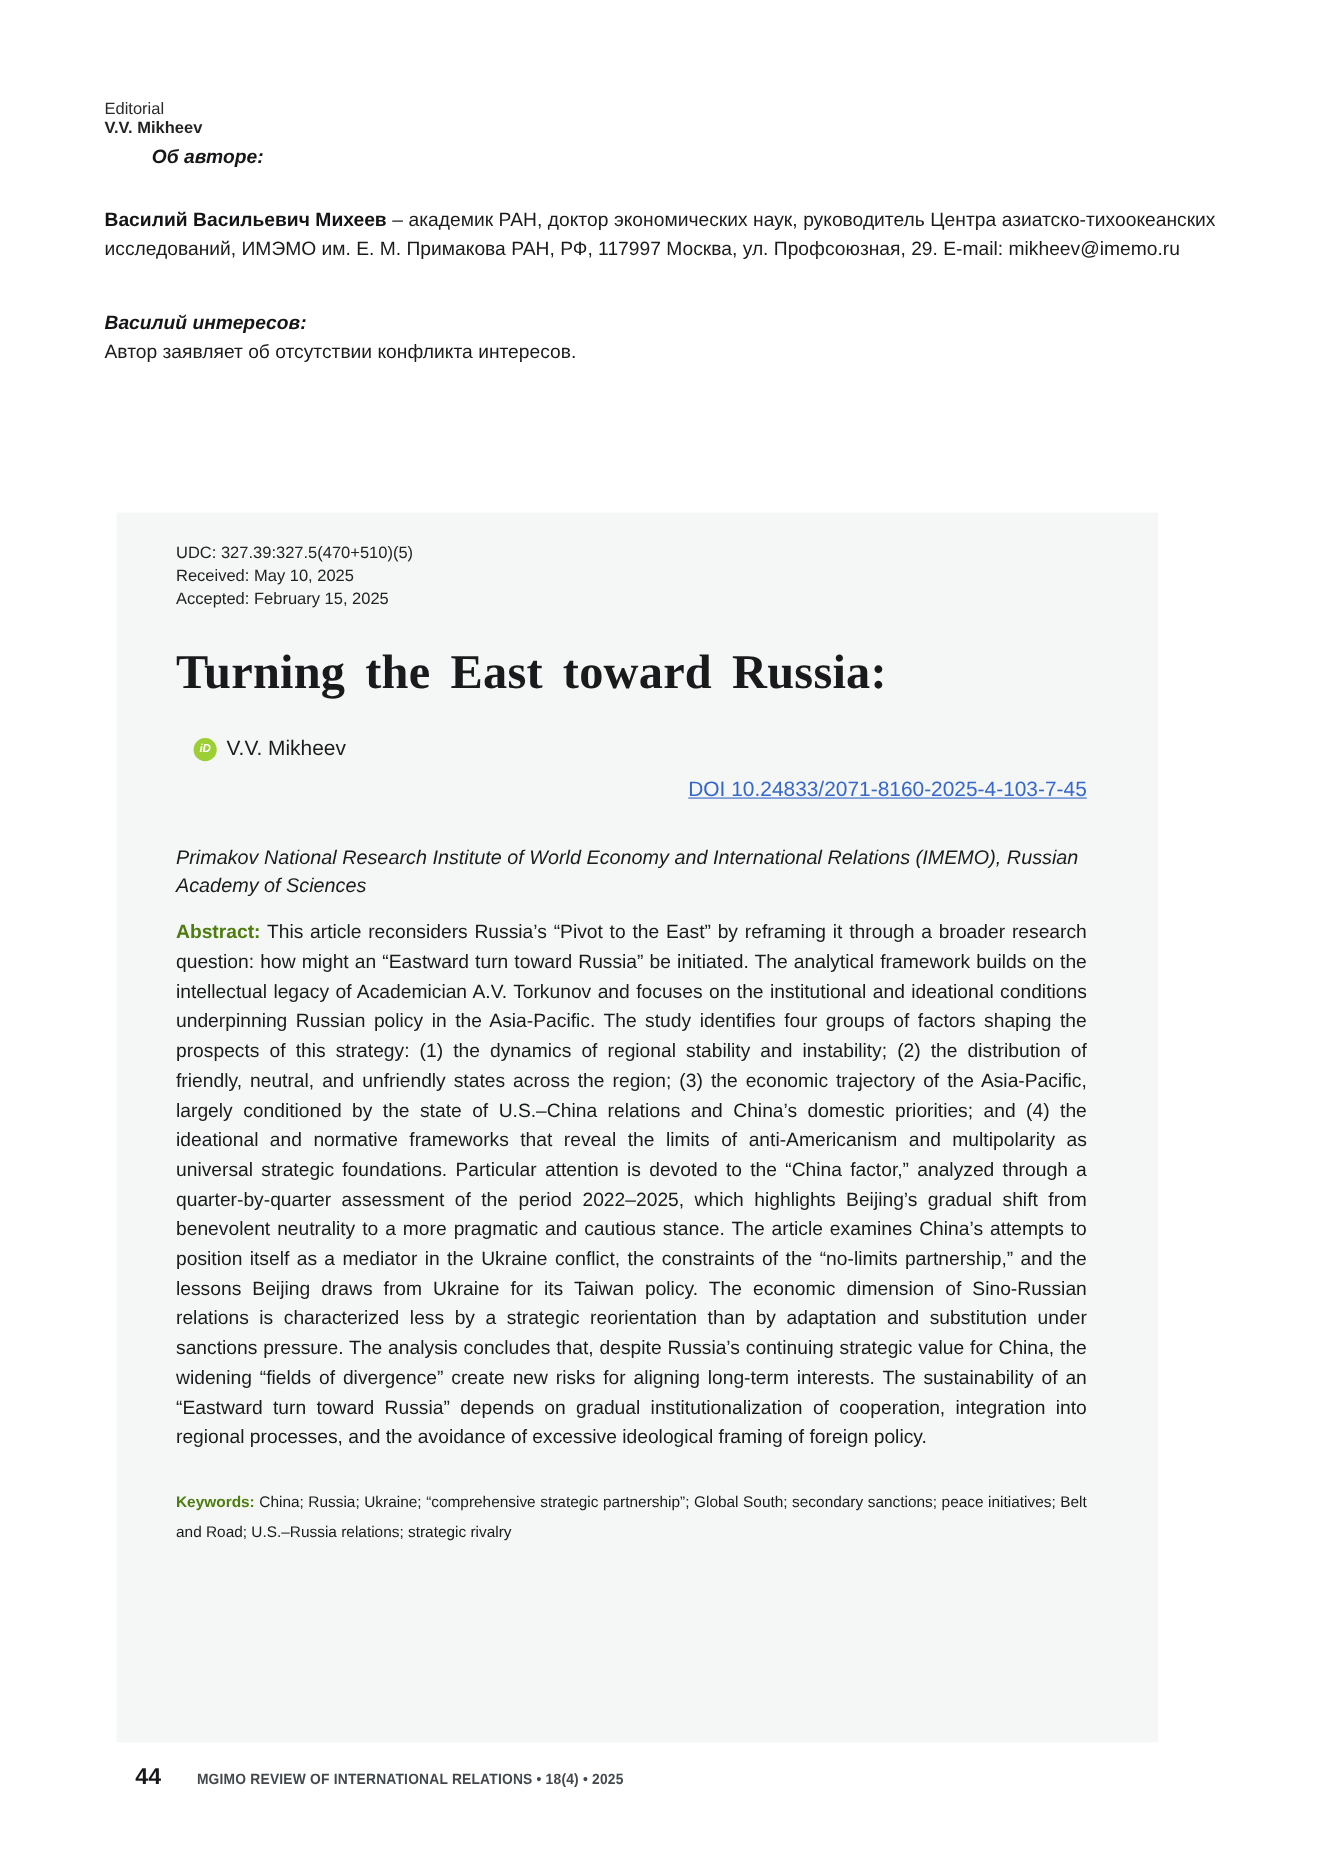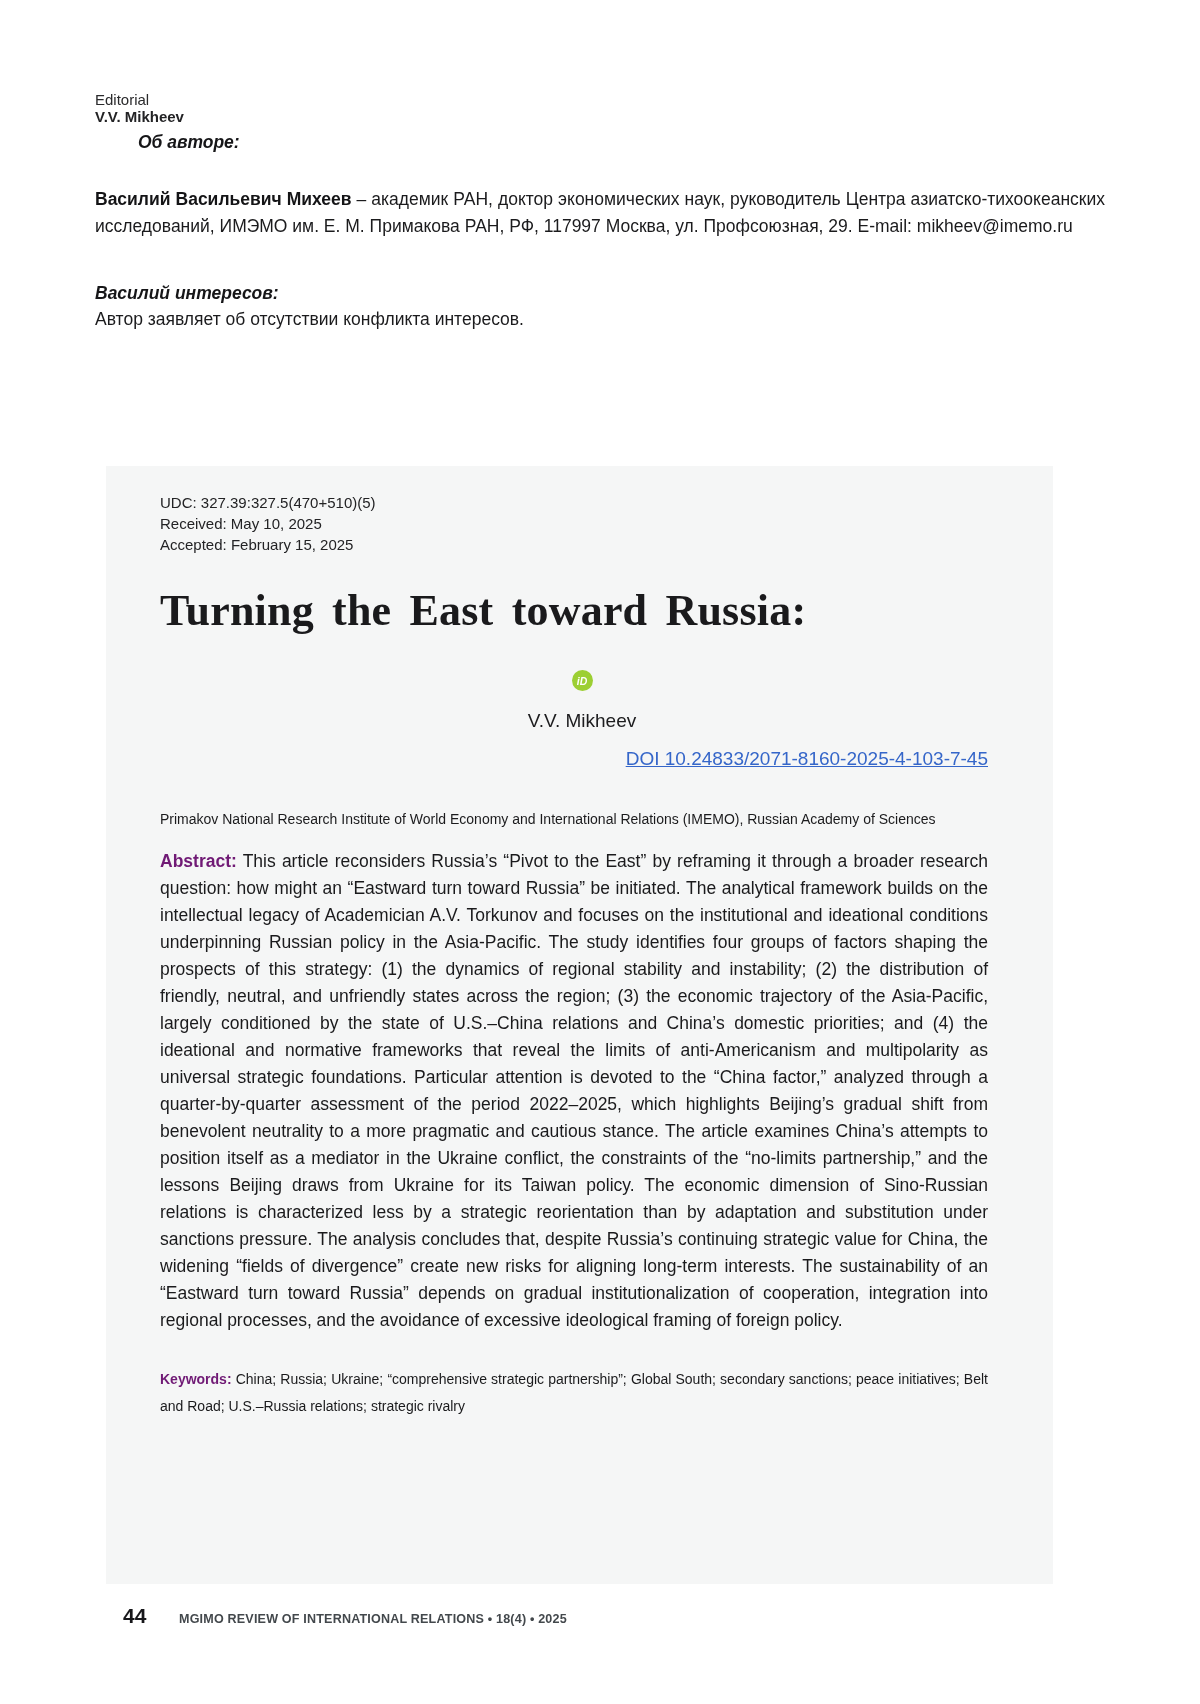--- a/index.html
+++ b/index.html
@@ -23,31 +23,31 @@
   .about-para b{color:#141416;}
   .conflict-head{top:283px;left:95px;}
   .conflict-text{top:309px;left:95px;font-size:17.5px;color:#1b1b1d;}
 
   
   .panel{top:466px;left:106px;width:947px;height:1118px;background:#f5f6f6;
     box-sizing:border-box;padding:26px 65px 0 54px;}
   .meta{font-size:15px;line-height:21px;color:#232325;}
   .a-title{margin-top:26px;font-family:"Liberation Serif", serif;font-weight:700;
     font-size:44px;line-height:60px;color:#1a1a1c;word-spacing:7px;letter-spacing:0.2px;}
-  .author-row{margin-top:28px;margin-left:16px;display:flex;align-items:center;gap:19px;flex-direction:column;}
+  .author-row{margin-top:28px;margin-left:16px;display:flex;align-items:center;gap:9px;}
   .orcid{width:21px;height:21px;border-radius:50%;background:#9ccf33;color:#ffffff;
     display:inline-flex;align-items:center;justify-content:center;
     font-size:10.5px;font-weight:700;font-style:italic;flex:0 0 auto;}
   .author-name{font-size:19px;color:#1c1c1e;}
   .doi{margin-top:16px;font-size:19px;text-align:right;}
   .doi a{color:#3566c9;text-decoration:underline;}
-  .affil{margin-top:36px;font-size:14px;line-height:26px;color:#1b1b1d;max-width:830px;}
+  .affil{margin-top:36px;font-size:18px;line-height:26px;color:#1b1b1d;max-width:830px;font-style:italic;}
   .abstract{margin-top:16px;width:828px;font-size:17.5px;line-height:27px;
     text-align:justify;color:#1a1a1c;hyphens:auto;-webkit-hyphens:auto;}
-  .abstract b,.keywords b{color:#701a75;}
+  .abstract b,.keywords b{color:#4d7c0f;}
   .keywords{margin-top:32px;width:828px;font-size:14px;line-height:27px;
     text-align:justify;color:#1a1a1c;}
 
   
   .footer{top:1604px;left:80px;display:flex;align-items:baseline;margin-left:43px;}
   .pagenum{font-size:21px;font-weight:700;color:#17171a;}
   .journal{margin-left:33px;font-size:13.5px;font-weight:700;color:#43484c;
     letter-spacing:0.2px;transform:scaleX(0.93);transform-origin:left bottom;white-space:nowrap;}
 </style>
 </head>

